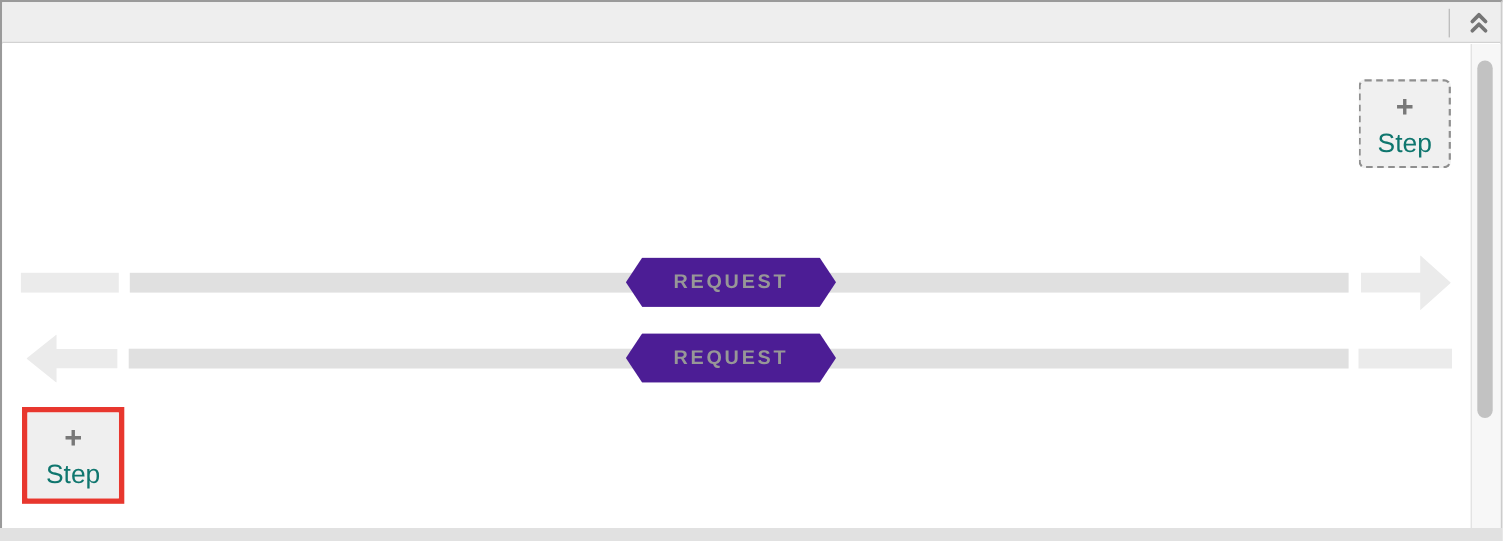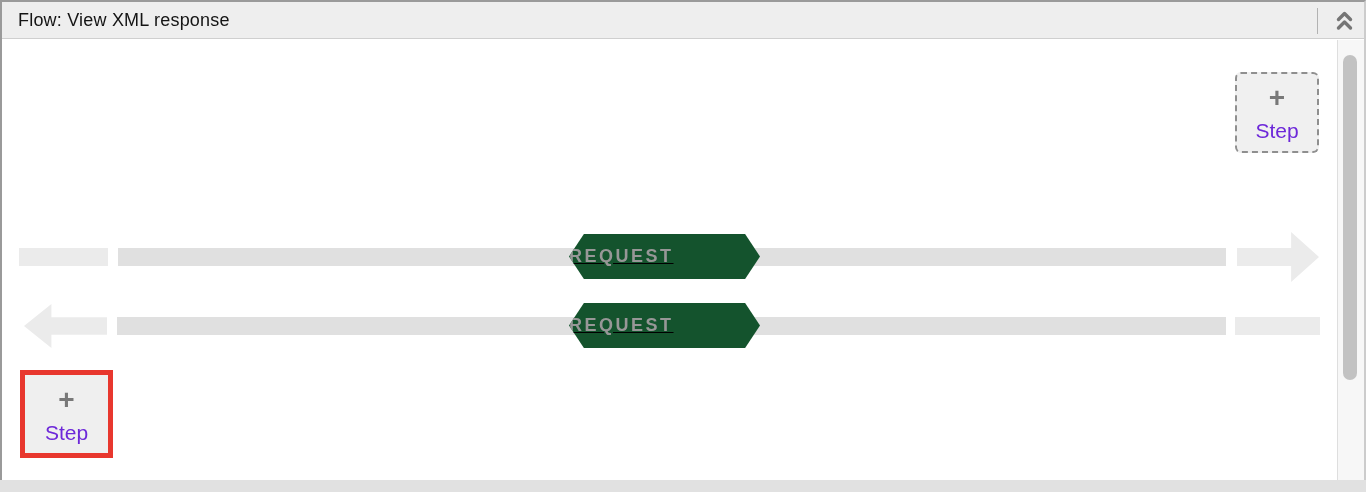--- a/index.html
+++ b/index.html
@@ -53,41 +53,41 @@
   
   .step-btn{
     box-sizing:border-box;
     display:flex;flex-direction:column;align-items:center;justify-content:center;
     background:#f0f0f0;border-radius:6px;cursor:pointer;
   }
   .step-btn .plus{
     font-size:28px;font-weight:700;color:#787878;line-height:1;margin-bottom:8px;
   }
   .step-btn .step-label{
-    font-size:21px;color:#6d28d9;line-height:1;
+    font-size:24px;color:#0f766e;line-height:1;
   }
   .step-btn-top{
     position:absolute;left:1233px;top:32px;width:84px;height:81px;
     border:2px dashed #8f8f8f;
   }
   .step-highlight{
     position:absolute;left:18px;top:330px;width:93px;height:88px;
     box-sizing:border-box;border:5px solid #e8372e;background:#efefef;
   }
   .step-btn-bottom{
     width:100%;height:100%;border-radius:0;background:#efefef;
   }
   
   .seg{position:absolute;height:18px;}
   .seg-light{background:#ebebeb;}
   .seg-main{background:#e0e0e0;}
   .banner{
-    position:absolute;width:191px;height:45px;background:#14532d;
+    position:absolute;width:191px;height:45px;background:#4c1d95;
     clip-path:polygon(0 50%,7.8% 0,92.2% 0,100% 50%,92.2% 100%,7.8% 100%);
-    display:flex;align-items:center;justify-content:flex-start;text-decoration:underline;
+    display:flex;align-items:center;justify-content:center;
   }
   .banner span{
     font-size:18px;font-weight:700;color:#979797;letter-spacing:2.5px;
   }
   .arrow-right{
     position:absolute;left:1235px;top:192px;width:82px;height:50px;
     background:#ebebeb;
     clip-path:polygon(0 32%,66% 32%,66% 0,100% 50%,66% 100%,66% 68%,0 68%);
   }
   .arrow-left{
@@ -98,21 +98,20 @@
   .bottom-strip{
     position:absolute;left:0;top:480px;width:1366px;height:12px;background:#e1e1e1;
   }
 </style>
 </head>
 <body>
 
 <div class="panel">
 
   <div class="titlebar">
-    <span class="title">Flow: View XML response</span>
     <div class="header-controls">
       <div class="header-sep"></div>
       <div class="collapse-btn">
         <svg width="19" height="22" viewBox="0 0 19 22">
           <path d="M3.5 9.5 L9.5 3.5 L15.5 9.5" fill="none" stroke="#757575" stroke-width="3.4" stroke-linecap="round" stroke-linejoin="round"></path>
           <path d="M3.5 18 L9.5 12 L15.5 18" fill="none" stroke="#757575" stroke-width="3.4" stroke-linecap="round" stroke-linejoin="round"></path>
         </svg>
       </div>
     </div>
   </div>

